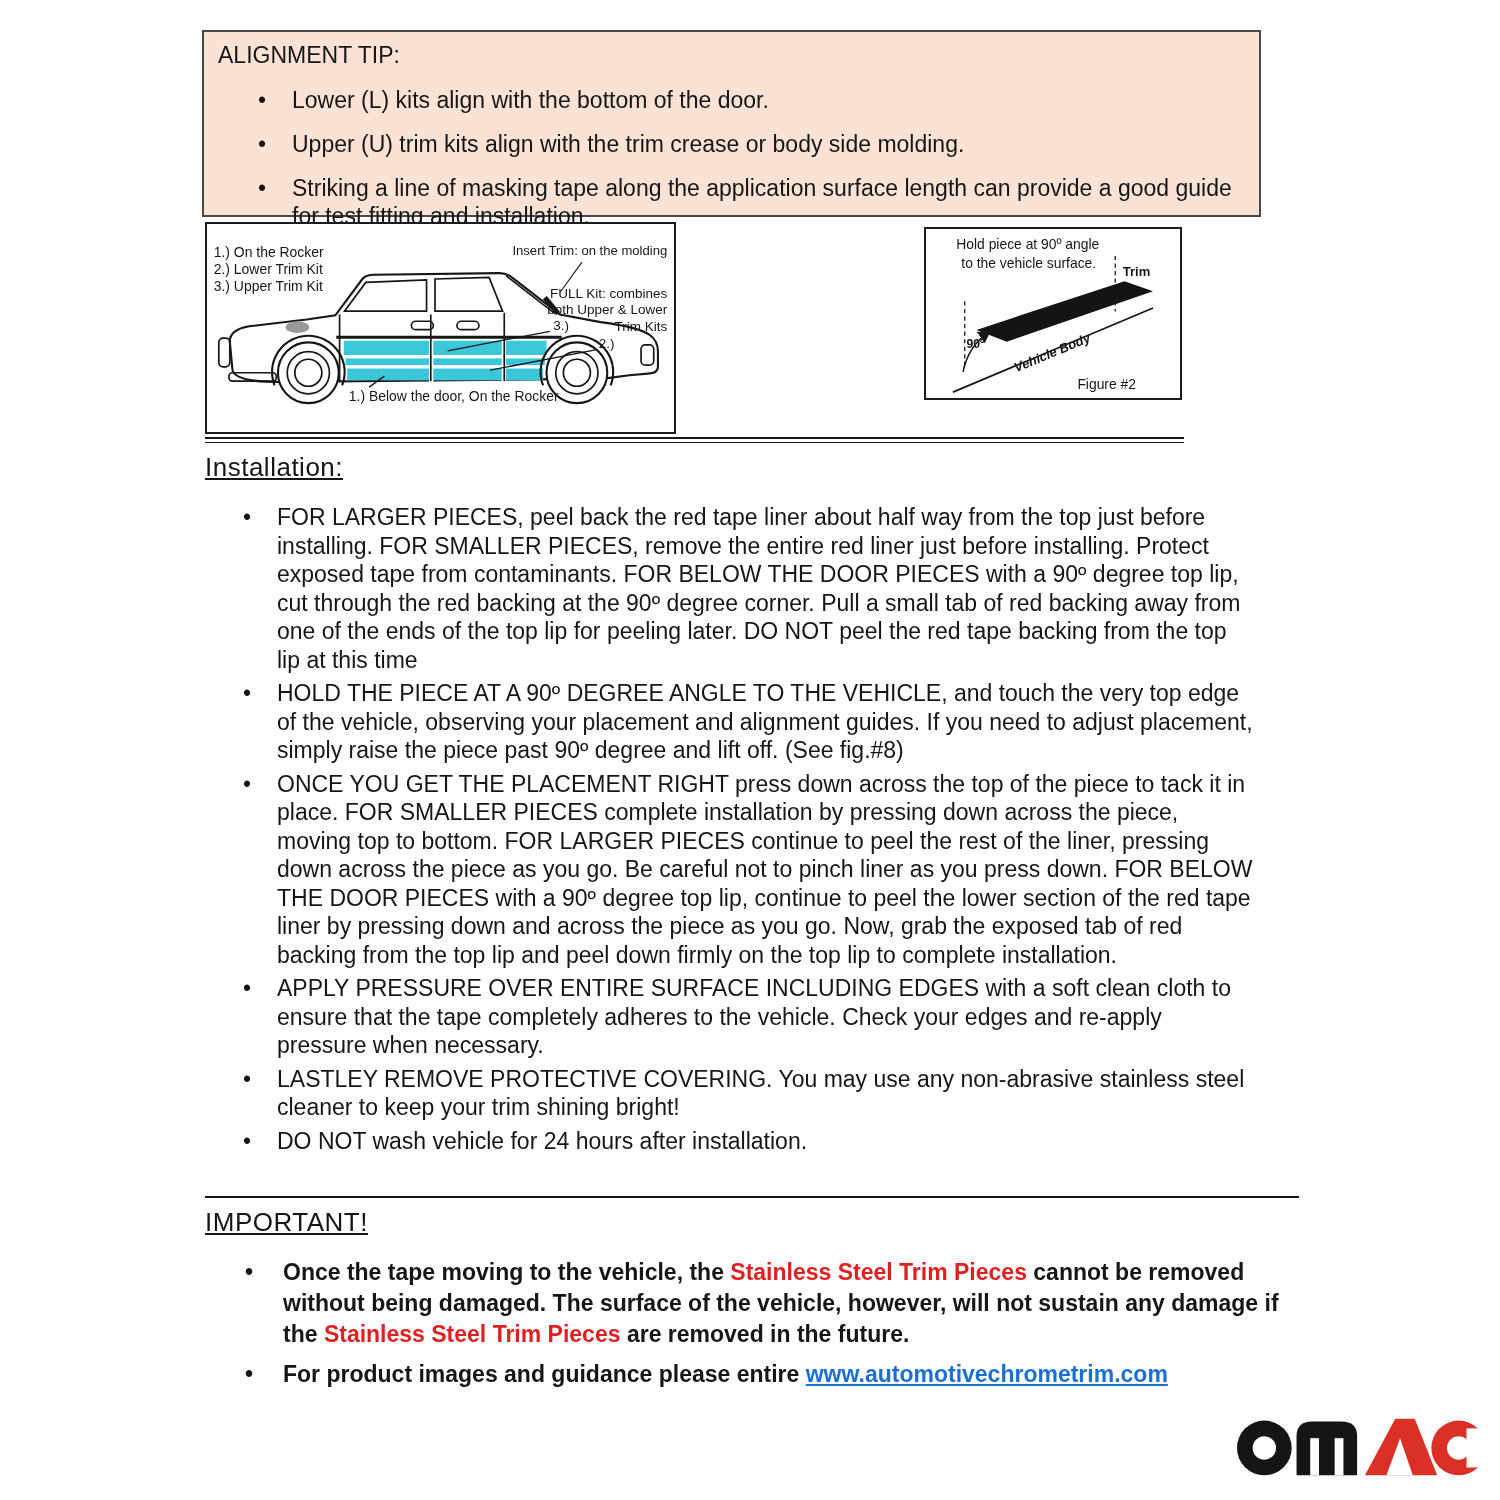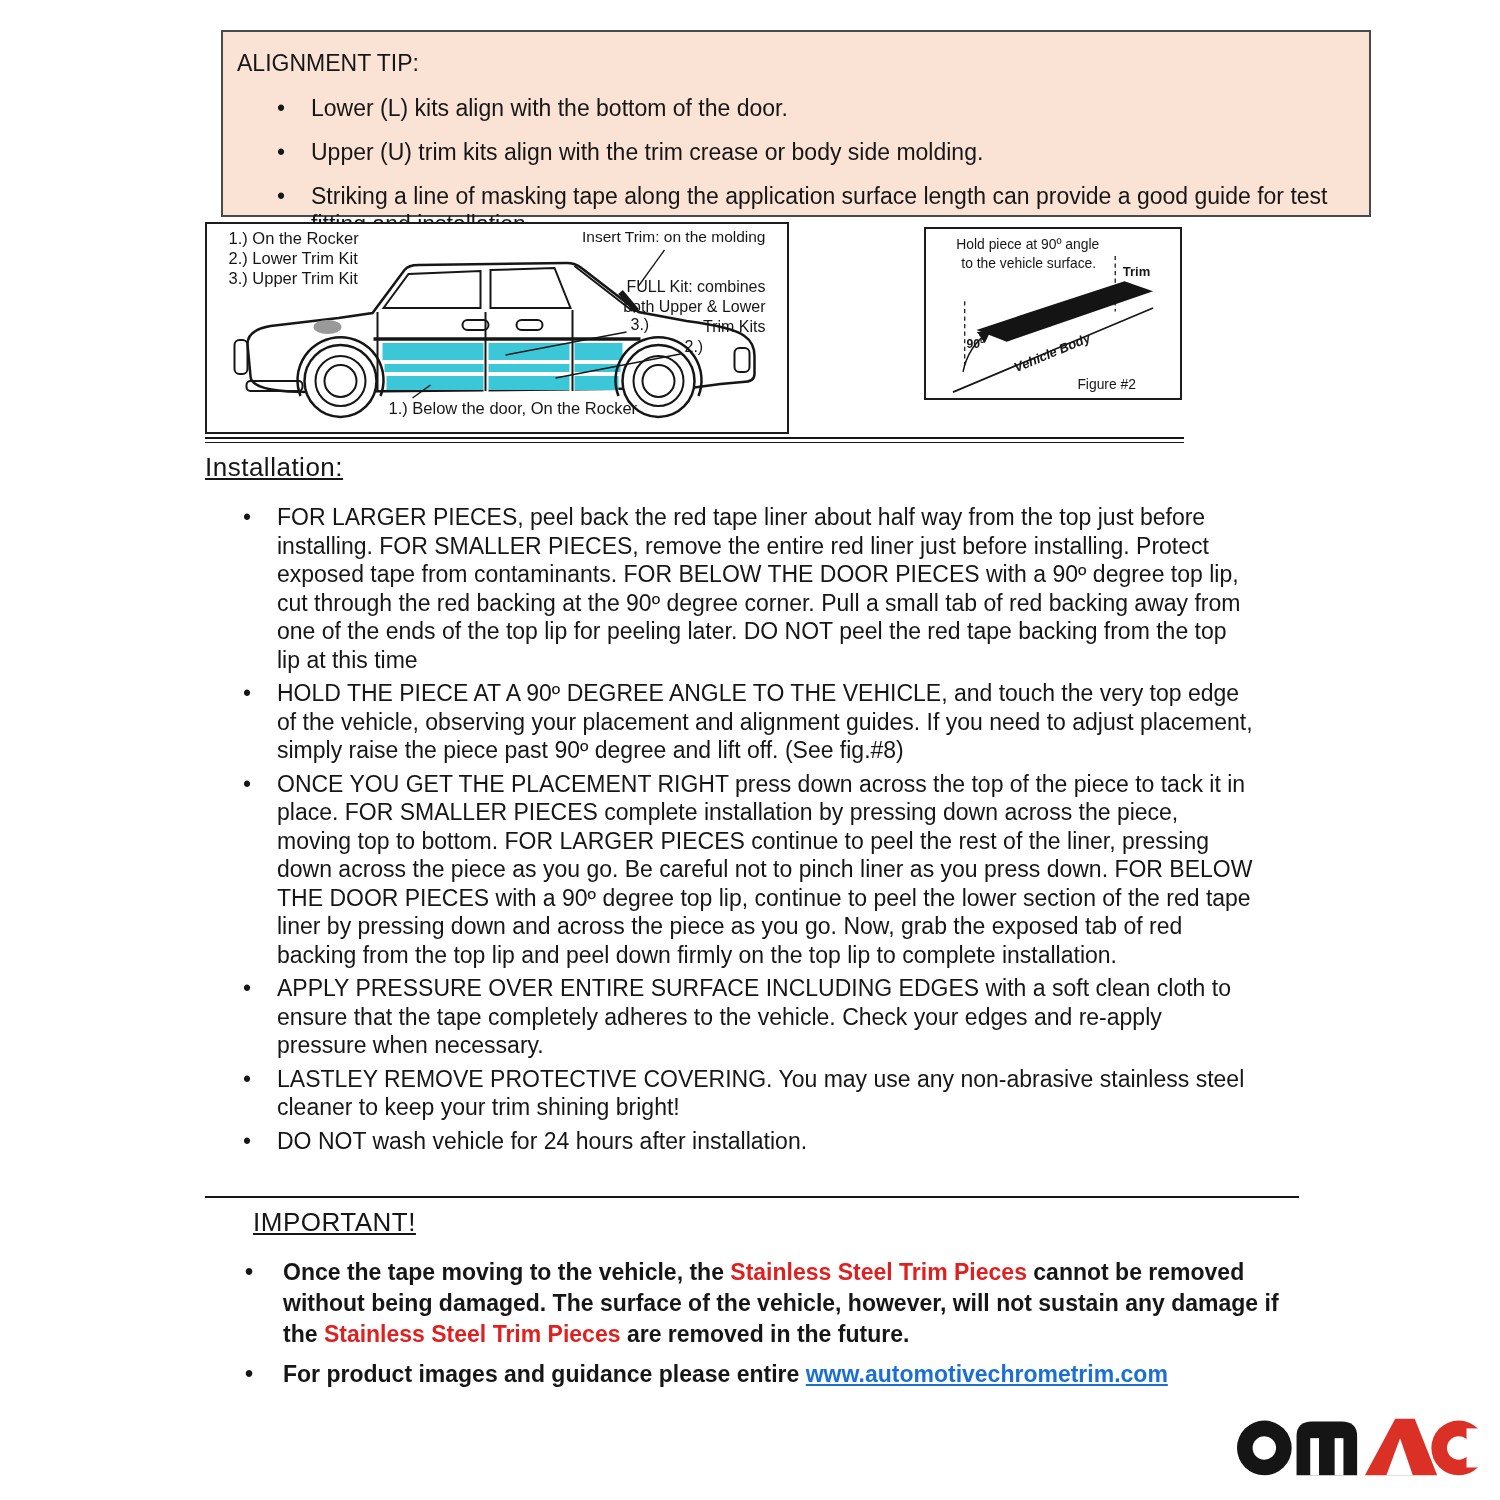--- a/index.html
+++ b/index.html
@@ -3,52 +3,52 @@
 <meta charset="utf-8">
 <style>
   html,body{margin:0;padding:0;}
   body{
     width:1500px;height:1500px;position:relative;overflow:hidden;
     background:#ffffff;color:var(--ink,#161616);
     font-family:"Liberation Sans","DejaVu Sans",sans-serif;
   }
   
   .tip-box{
-    position:absolute;left:221px;top:30px;width:1150px;height:187px;
+    position:absolute;left:202px;top:30px;width:1059px;height:187px;
     box-sizing:border-box;background:var(--peach,#fae3d5);
-    border:2px solid #4a4a4a;padding:16px 10px 4px 10px;
+    border:2px solid #4a4a4a;padding:8px 10px 4px 10px;
   }
   .tip-title{font-size:23px;margin:2px 0 17px 4px;}
   .blist{list-style:none;margin:0;padding:0;}
   .tip-box .blist li{display:flex;margin:0 0 16px 44px;font-size:23px;line-height:28px;}
   .dot{flex:none;width:34px;}
   
   .car-box{
-    position:absolute;left:205px;top:222px;width:584px;height:212px;
+    position:absolute;left:205px;top:222px;width:471px;height:212px;
     box-sizing:border-box;border:2.5px solid #1c1c1c;background:#fff;
   }
   .fig-box{
     position:absolute;left:924px;top:227px;width:258px;height:173px;
     box-sizing:border-box;border:2.5px solid #1c1c1c;background:#fff;
   }
   .car-box svg,.fig-box svg{display:block;width:100%;height:100%;}
   .diagram-underline{
     position:absolute;left:205px;top:437px;width:979px;height:6px;
     box-sizing:border-box;border-top:2px solid #161616;border-bottom:1px solid #161616;
   }
   svg text{font-family:"Liberation Sans","DejaVu Sans",sans-serif;fill:#161616;}
   .ln{stroke:#161616;fill:none;}
   .teal{fill:var(--teal,#3cc7d9);}
   
   .section-heading{
     position:absolute;font-size:26px;
     text-decoration:underline;letter-spacing:.5px;
   }
   #install-heading{left:205px;top:452px;}
-  #important-heading{left:205px;top:1207px;margin-left:48px;}
+  #important-heading{left:205px;top:1207px;}
   
   .install-list{position:absolute;left:205px;top:503px;width:1050px;}
   .install-list li{display:flex;margin:0 0 5px 38px;font-size:23px;line-height:28.5px;}
   
   .divider{position:absolute;left:205px;top:1196px;width:1094px;height:2px;background:#161616;}
   .imp-list{position:absolute;left:205px;top:1257px;width:1088px;font-weight:bold;}
   .imp-list li{display:flex;margin:0 0 9px 40px;font-size:23px;line-height:31px;}
   .imp-list .dot{width:38px;}
   .red{color:var(--red,#e01f1f);}
   .link{color:var(--link,#1a6fd4);text-decoration:underline;cursor:pointer;margin-top:40px;}

